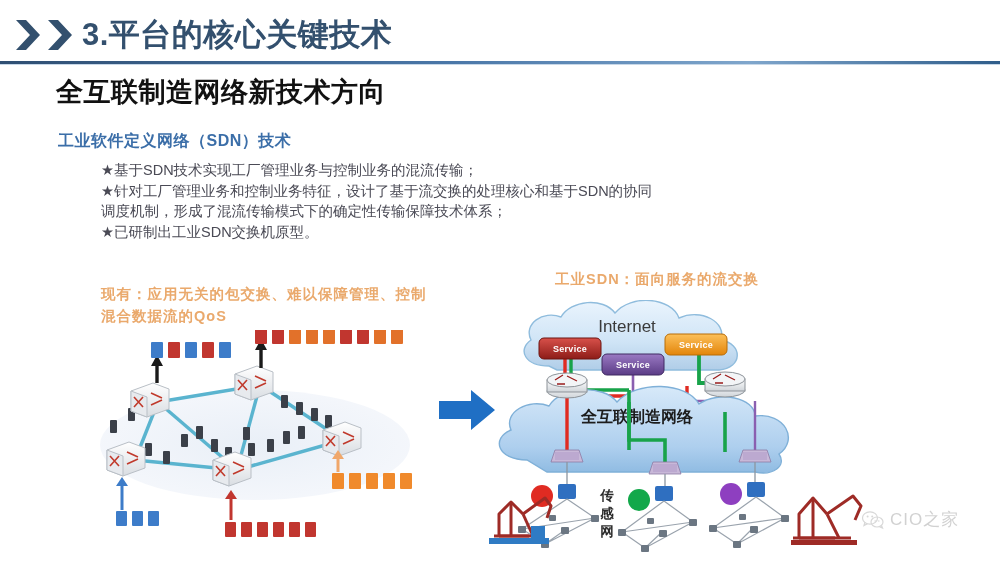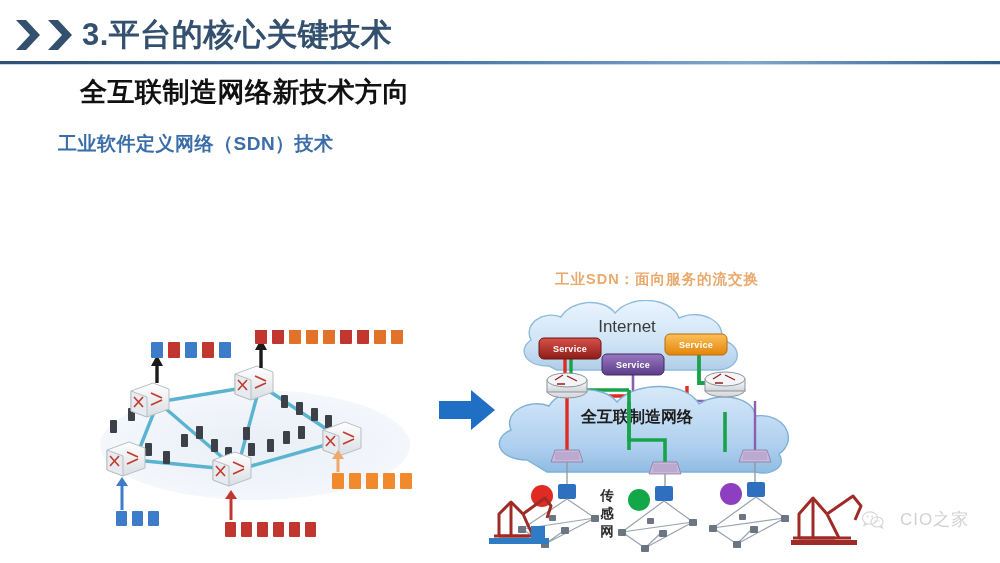--- a/index.html
+++ b/index.html
@@ -58,28 +58,27 @@
 
   
   #section-title {
     position: absolute;
     left: 56px; top: 74px;
     font-size: 27px;
     font-weight: bold;
     color: #111111;
     letter-spacing: 0.5px;
     white-space: nowrap;
-    margin-left: 24px;
   }
 
   
   #sub-heading {
     position: absolute;
     left: 58px; top: 131px;
-    font-size: 19px;
+    font-size: 16px;
     font-weight: bold;
     color: #3b6ea8;
     letter-spacing: 0.5px;
     white-space: nowrap;
   }
 
   
   #bullet-block {
     position: absolute;
     left: 101px; top: 160px;
@@ -149,21 +148,21 @@
     fill: #2a2a2a;
     font-size: 13.5px;
   }
 
   
   #watermark {
     position: absolute;
     left: 862px; top: 508px;
     display: flex;
     align-items: center;
-    gap: 16px;
+    gap: 6px;
     opacity: 0.45;
   }
   #watermark-text {
     font-size: 17px;
     color: #9a9a9a;
     letter-spacing: 1px;
     white-space: nowrap;
   }
 </style>
 </head>
@@ -182,21 +181,27 @@
     </div>
     <div id="slide-number-title">3.平台的核心关键技术</div>
     <div id="header-rule"></div>
     <div id="header-rule-2"></div>
   </div>
 
   <div id="section-title">全互联制造网络新技术方向</div>
 
   <div id="sub-heading">工业软件定义网络（SDN）技术</div>
 
-
+  <div id="bullet-block">
+    <p>★基于SDN技术实现工厂管理业务与控制业务的混流传输；</p>
+    <p>★针对工厂管理业务和控制业务特征，设计了基于流交换的处理核心和基于SDN的协同调度机制，形成了混流传输模式下的确定性传输保障技术体系；</p>
+    <p>★已研制出工业SDN交换机原型。</p>
+  </div>
+
+  <div id="caption-left" class="caption-orange">现有：应用无关的包交换、难以保障管理、控制混合数据流的QoS</div>
   <div id="caption-right" class="caption-orange">工业SDN：面向服务的流交换</div>
 
   <div id="left-diagram">
     <svg width="345" height="215" viewBox="0 0 345 215">
       <defs>
         <linearGradient id="swFace" x1="0" y1="0" x2="0" y2="1">
           <stop offset="0%" stop-color="#ffffff"></stop>
           <stop offset="100%" stop-color="#d9dde2"></stop>
         </linearGradient>
         <radialGradient id="ellipseGrad" cx="50%" cy="50%" r="60%">

